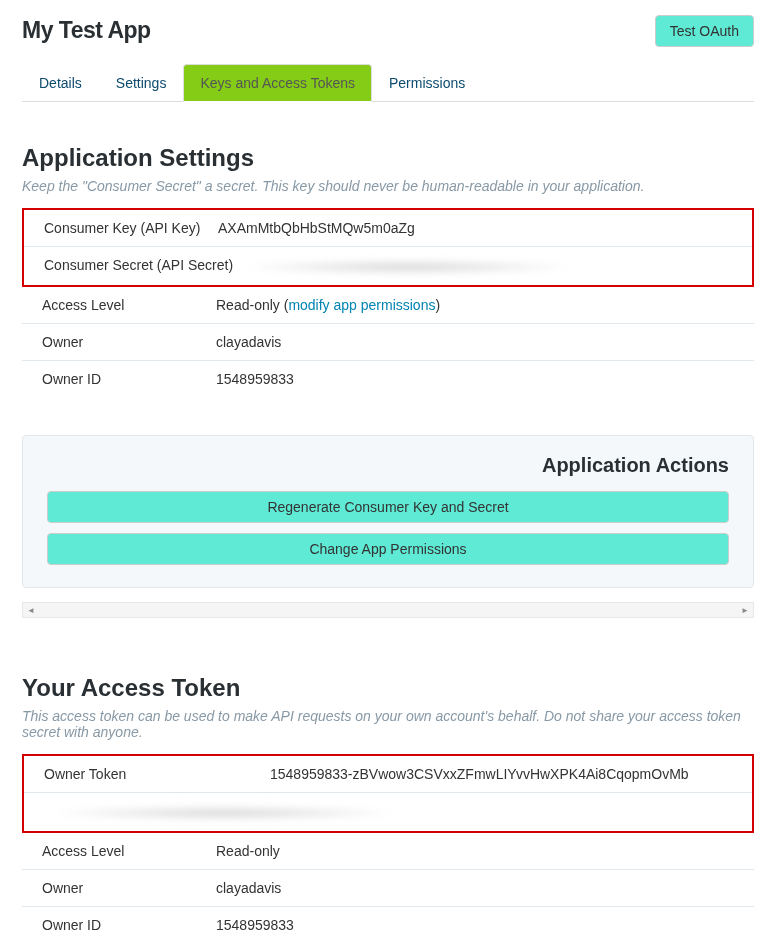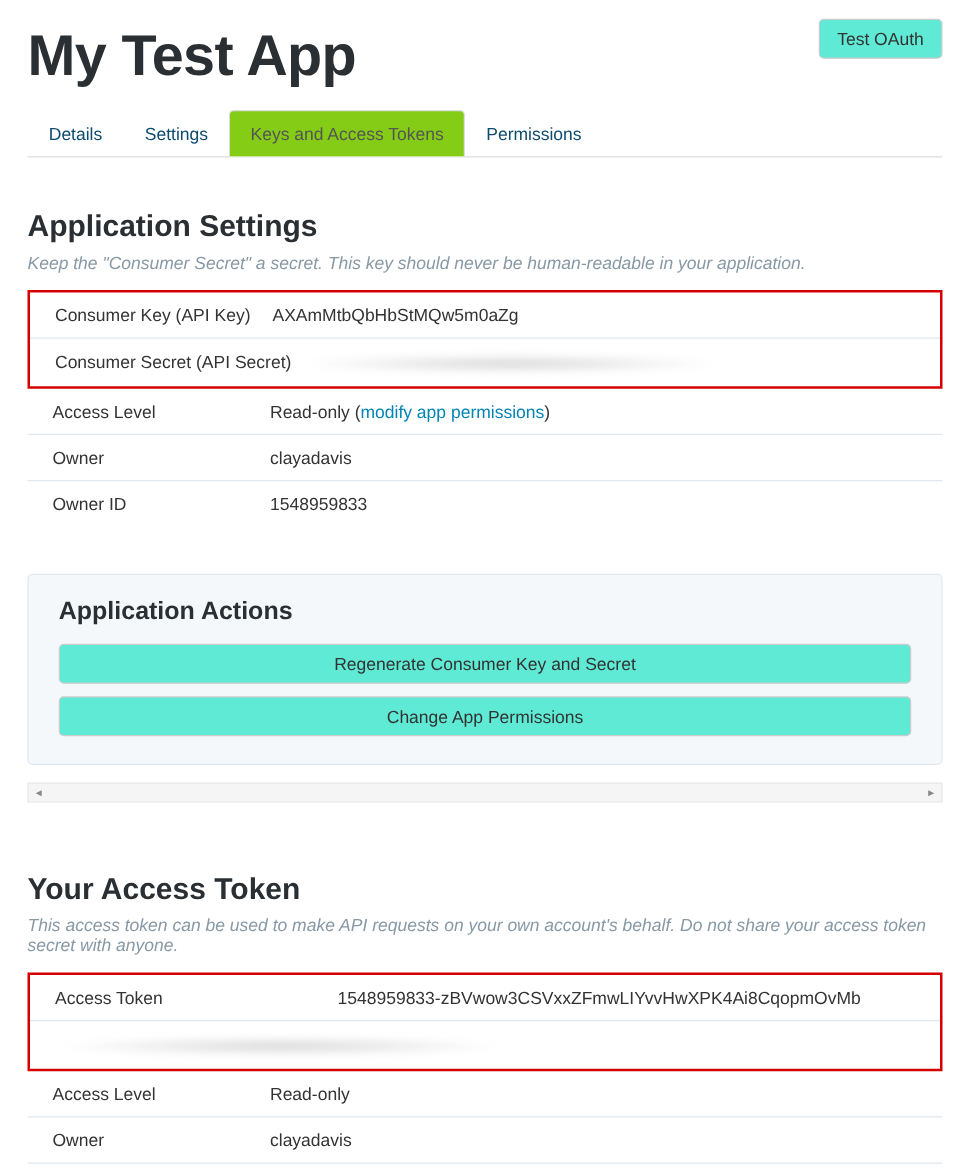--- a/index.html
+++ b/index.html
@@ -1,33 +1,33 @@
 <!DOCTYPE html>
 <html><head>
 <meta charset="utf-8">
 <style>
 * { box-sizing: border-box; margin: 0; padding: 0; }
 body { font-family: "Helvetica Neue", Helvetica, Arial, sans-serif; color: #333; background: #fff; width: 776px; padding: 15px 22px; }
 .header { display: flex; justify-content: space-between; align-items: flex-start; }
-h1 { font-size: 46px; font-weight: 700; color: #292f33; margin-top: 2px; letter-spacing: -0.5px; }
+h1 { font-size: 23px; font-weight: 700; color: #292f33; margin-top: 2px; letter-spacing: -0.5px; }
 .btn { background: #5eead4; border: 1px solid #ccc; border-radius: 4px; padding: 7px 14px; font-size: 14px; color: #333; cursor: pointer; }
 .tabs { display: flex; border-bottom: 1px solid #ddd; margin-top: 16px; margin-bottom: 42px; }
 .tab { padding: 10px 16px; font-size: 14px; color: #0c4a6e; cursor: pointer; position: relative; top: 1px; border: 1px solid transparent; }
 .tab.active { color: #555; background: #84cc16; border: 1px solid #ddd; border-bottom-color: #fff; border-radius: 4px 4px 0 0; }
 h2 { font-size: 24px; font-weight: 700; color: #292f33; margin-bottom: 6px; }
 .subtitle { font-style: italic; color: #8899a6; font-size: 14px; margin-bottom: 14px; }
 .fields { width: 100%; }
 .field-row { display: flex; border-top: 1px solid #e1e8ed; padding: 10px 6px 10px 20px; font-size: 14px; align-items: flex-start; }
 .field-label { width: 174px; flex-shrink: 0; color: #333; }
 .field-value { flex: 1; color: #333; word-break: break-all; }
 .link { color: #0084b4; cursor: pointer; }
 .redbox { border: 2px solid #d40000; position: relative; }
 .blur { height: 16px; background: radial-gradient(ellipse at center, rgba(200,200,200,0.7) 0%, rgba(255,255,255,0) 70%); filter: blur(3px); width: 340px; margin-top: 2px; }
 .actions-box { background: #f5f8fa; border: 1px solid #e1e8ed; border-radius: 4px; padding: 18px 24px 22px; margin-top: 38px; }
-.actions-box h3 { font-size: 20px; font-weight: 700; color: #292f33; margin-bottom: 14px; }
+.actions-box h3 { font-size: 20px; font-weight: 700; color: #292f33; margin-bottom: 14px; text-align: right; }
 .actions-btns { display: flex; gap: 10px; flex-direction: column; }
 .hscroll { background: #f5f5f5; border: 1px solid #e8e8e8; height: 16px; margin-top: 14px; position: relative; display: flex; align-items: center; justify-content: space-between; padding: 0 4px; font-size: 8px; color: #888; }
 .section2 { margin-top: 56px; }
 .fields2 .field-label { width: 196px; }
 </style>
 </head>
 <body>
 
 <div class="header">
   <h1>My Test App</h1>
@@ -91,21 +91,21 @@
   </div>
 </section>
 
 <section class="section2">
   <h2>Your Access Token</h2>
   <p class="subtitle">This access token can be used to make API requests on your own account's behalf. Do not share your access token secret with anyone.</p>
 
   <div class="redbox">
     <div class="fields fields2">
       <div class="field-row" style="border-top:none">
-        <div class="field-label" style="width:226px">Access Token</div>
+        <div class="field-label" style="width:226px">Owner Token</div>
         <div class="field-value">1548959833-zBVwow3CSVxxZFmwLIYvvHwXPK4Ai8CqopmOvMb</div>
       </div>
       <div class="field-row">
         <div class="field-value">
             <div class="blur" style="width:360px"></div>
           </div>
       </div>
     </div>
   </div>
 

